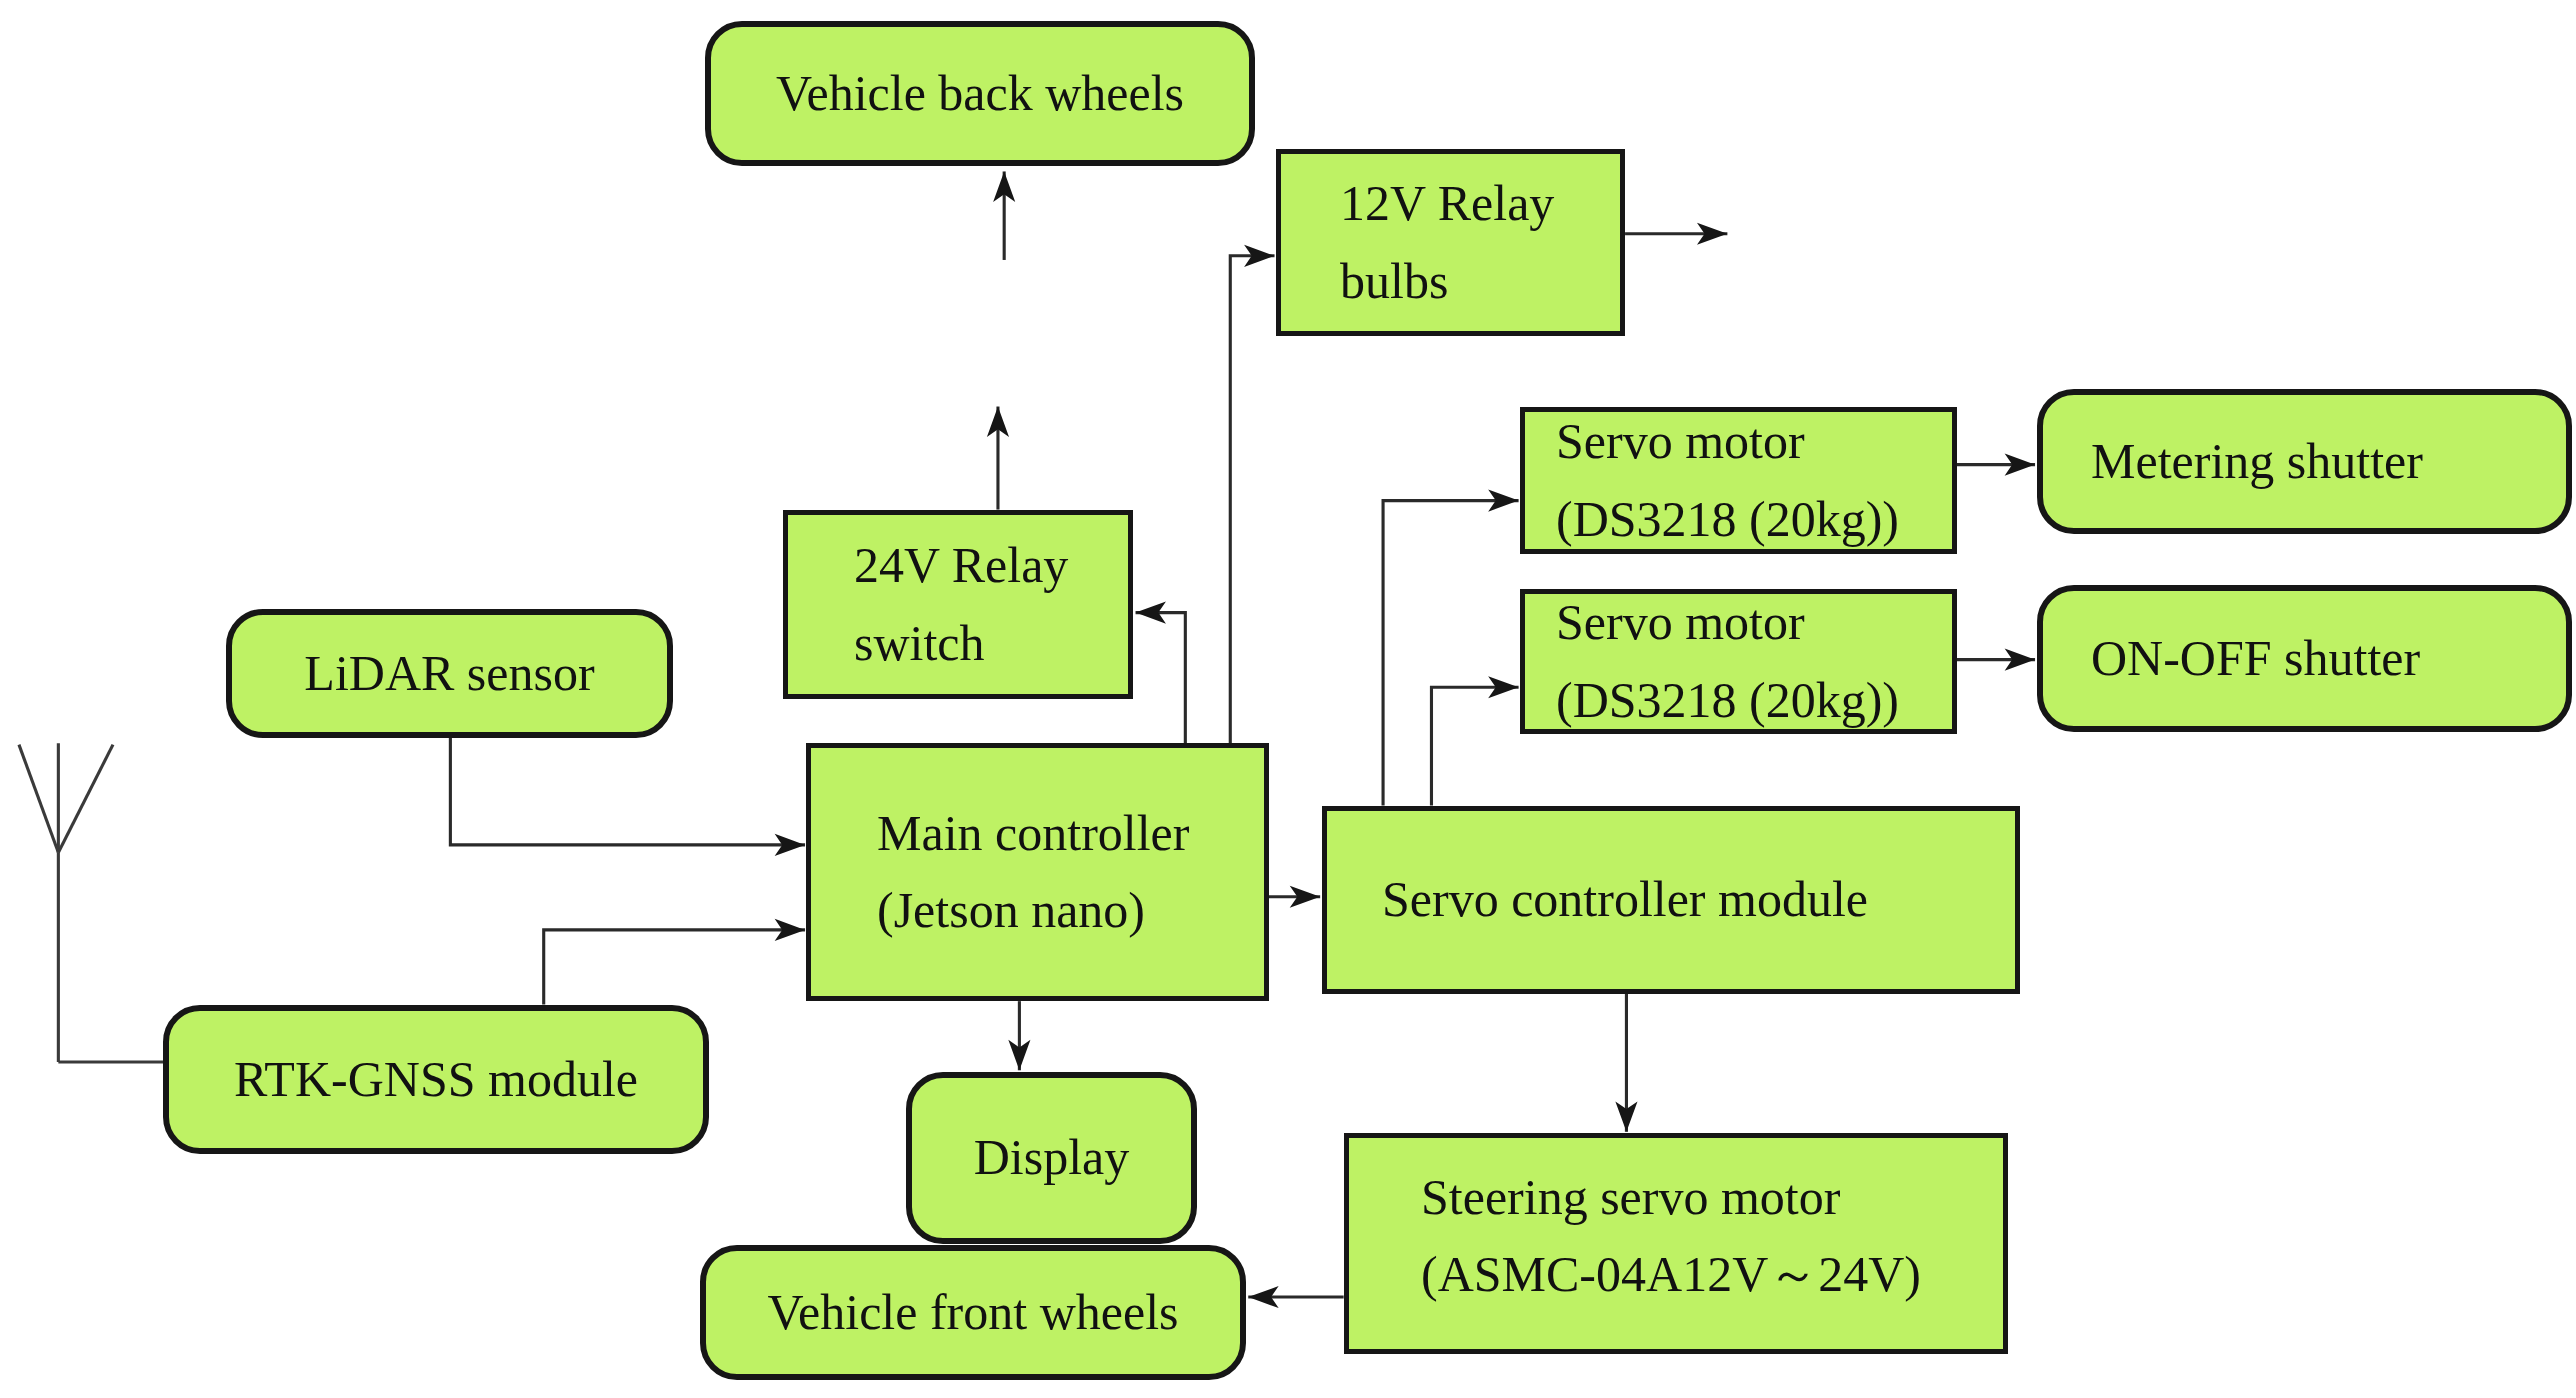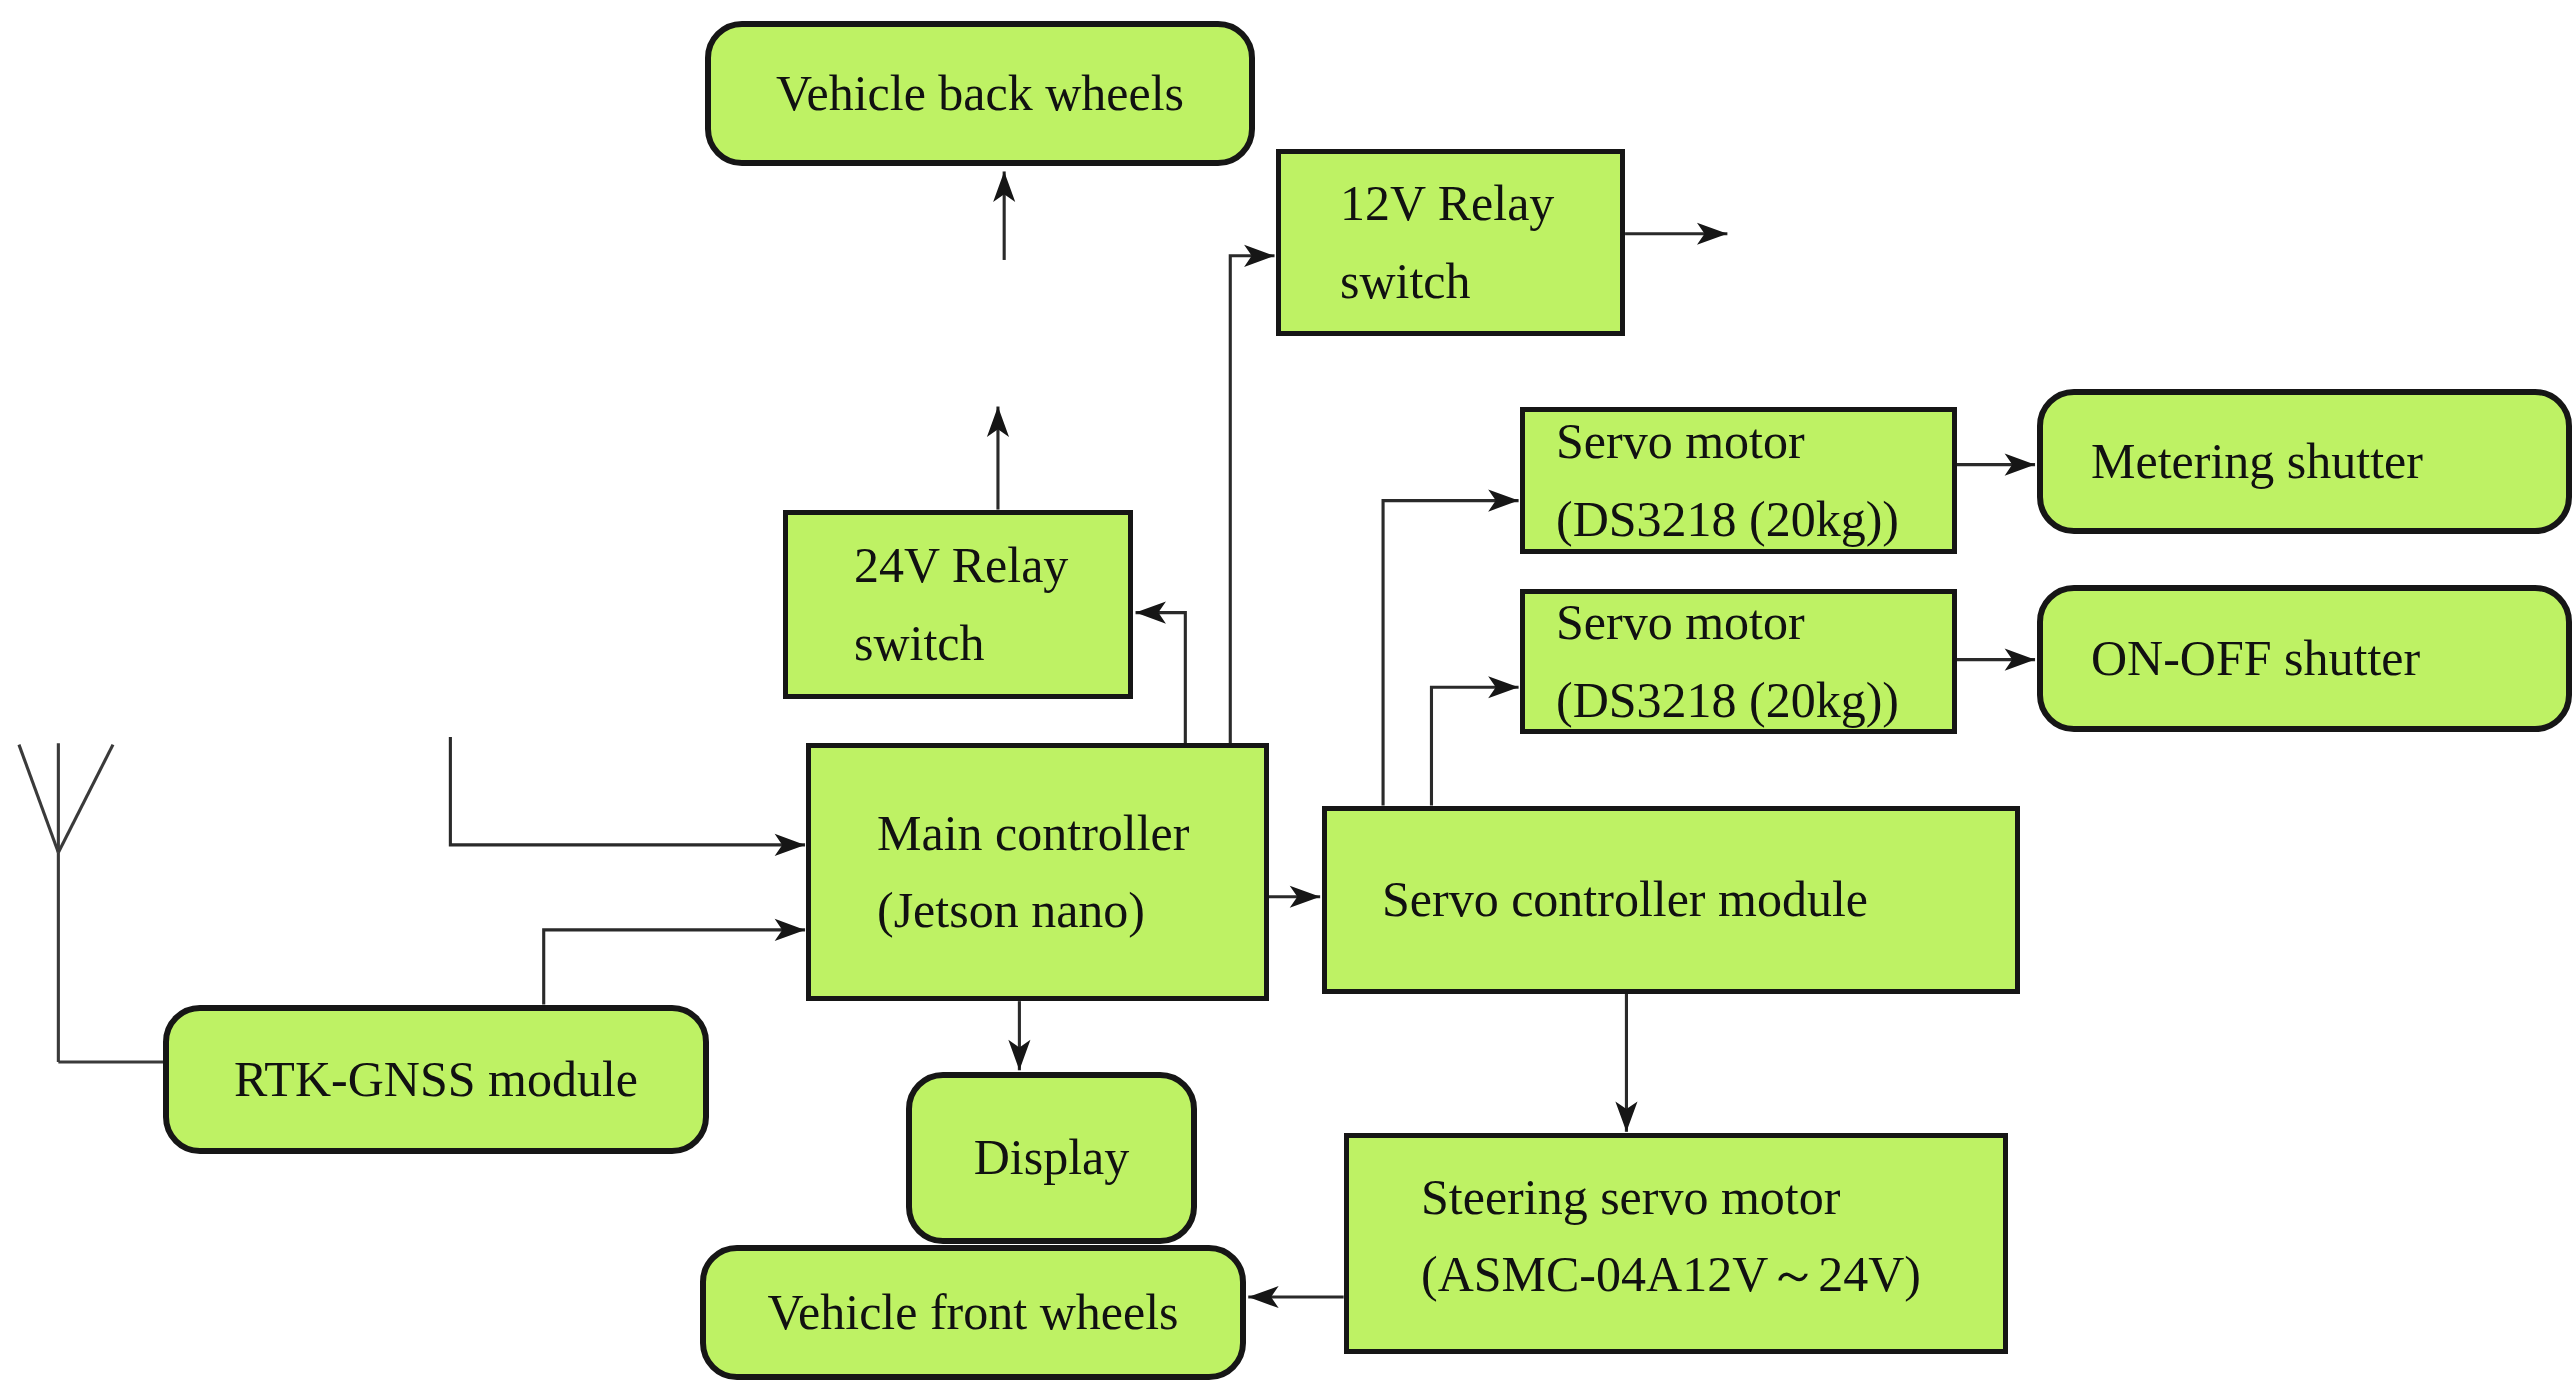--- a/index.html
+++ b/index.html
@@ -77,21 +77,21 @@
   </div>
 
 
   <div class="node left" style="left:783px;top:510px;width:350px;height:189px;">
     <div class="lbl" style="padding-left:66px;">24V Relay
 switch</div>
   </div>
 
   <div class="node left" style="left:1276px;top:149px;width:349px;height:187px;">
     <div class="lbl" style="padding-left:59px;">12V Relay
-switch</div>
+bulbs</div>
   </div>
 
 
   <div class="node left" style="left:1520px;top:407px;width:437px;height:147px;">
     <div class="lbl" style="padding-left:31px;">Servo motor
 (DS3218 (20kg))</div>
   </div>
 
   <div class="node rounded left" style="left:2037px;top:389px;width:535px;height:145px;">
     <div class="lbl" style="padding-left:48px;">Metering shutter</div>
@@ -108,20 +108,23 @@
 
   <div class="node left" style="left:806px;top:743px;width:463px;height:258px;">
     <div class="lbl" style="padding-left:66px;">Main controller
 (Jetson nano)</div>
   </div>
 
   <div class="node left" style="left:1322px;top:806px;width:698px;height:188px;">
     <div class="lbl" style="padding-left:55px;">Servo controller module</div>
   </div>
 
+  <div class="node rounded center" style="left:226px;top:609px;width:447px;height:129px;">
+    <div class="lbl">LiDAR sensor</div>
+  </div>
 
   <div class="node rounded center" style="left:163px;top:1005px;width:546px;height:149px;">
     <div class="lbl">RTK-GNSS module</div>
   </div>
 
   <div class="node rounded center" style="left:906px;top:1072px;width:291px;height:172px;">
     <div class="lbl">Display</div>
   </div>
 
   <div class="node rounded center" style="left:700px;top:1245px;width:546px;height:135px;">

